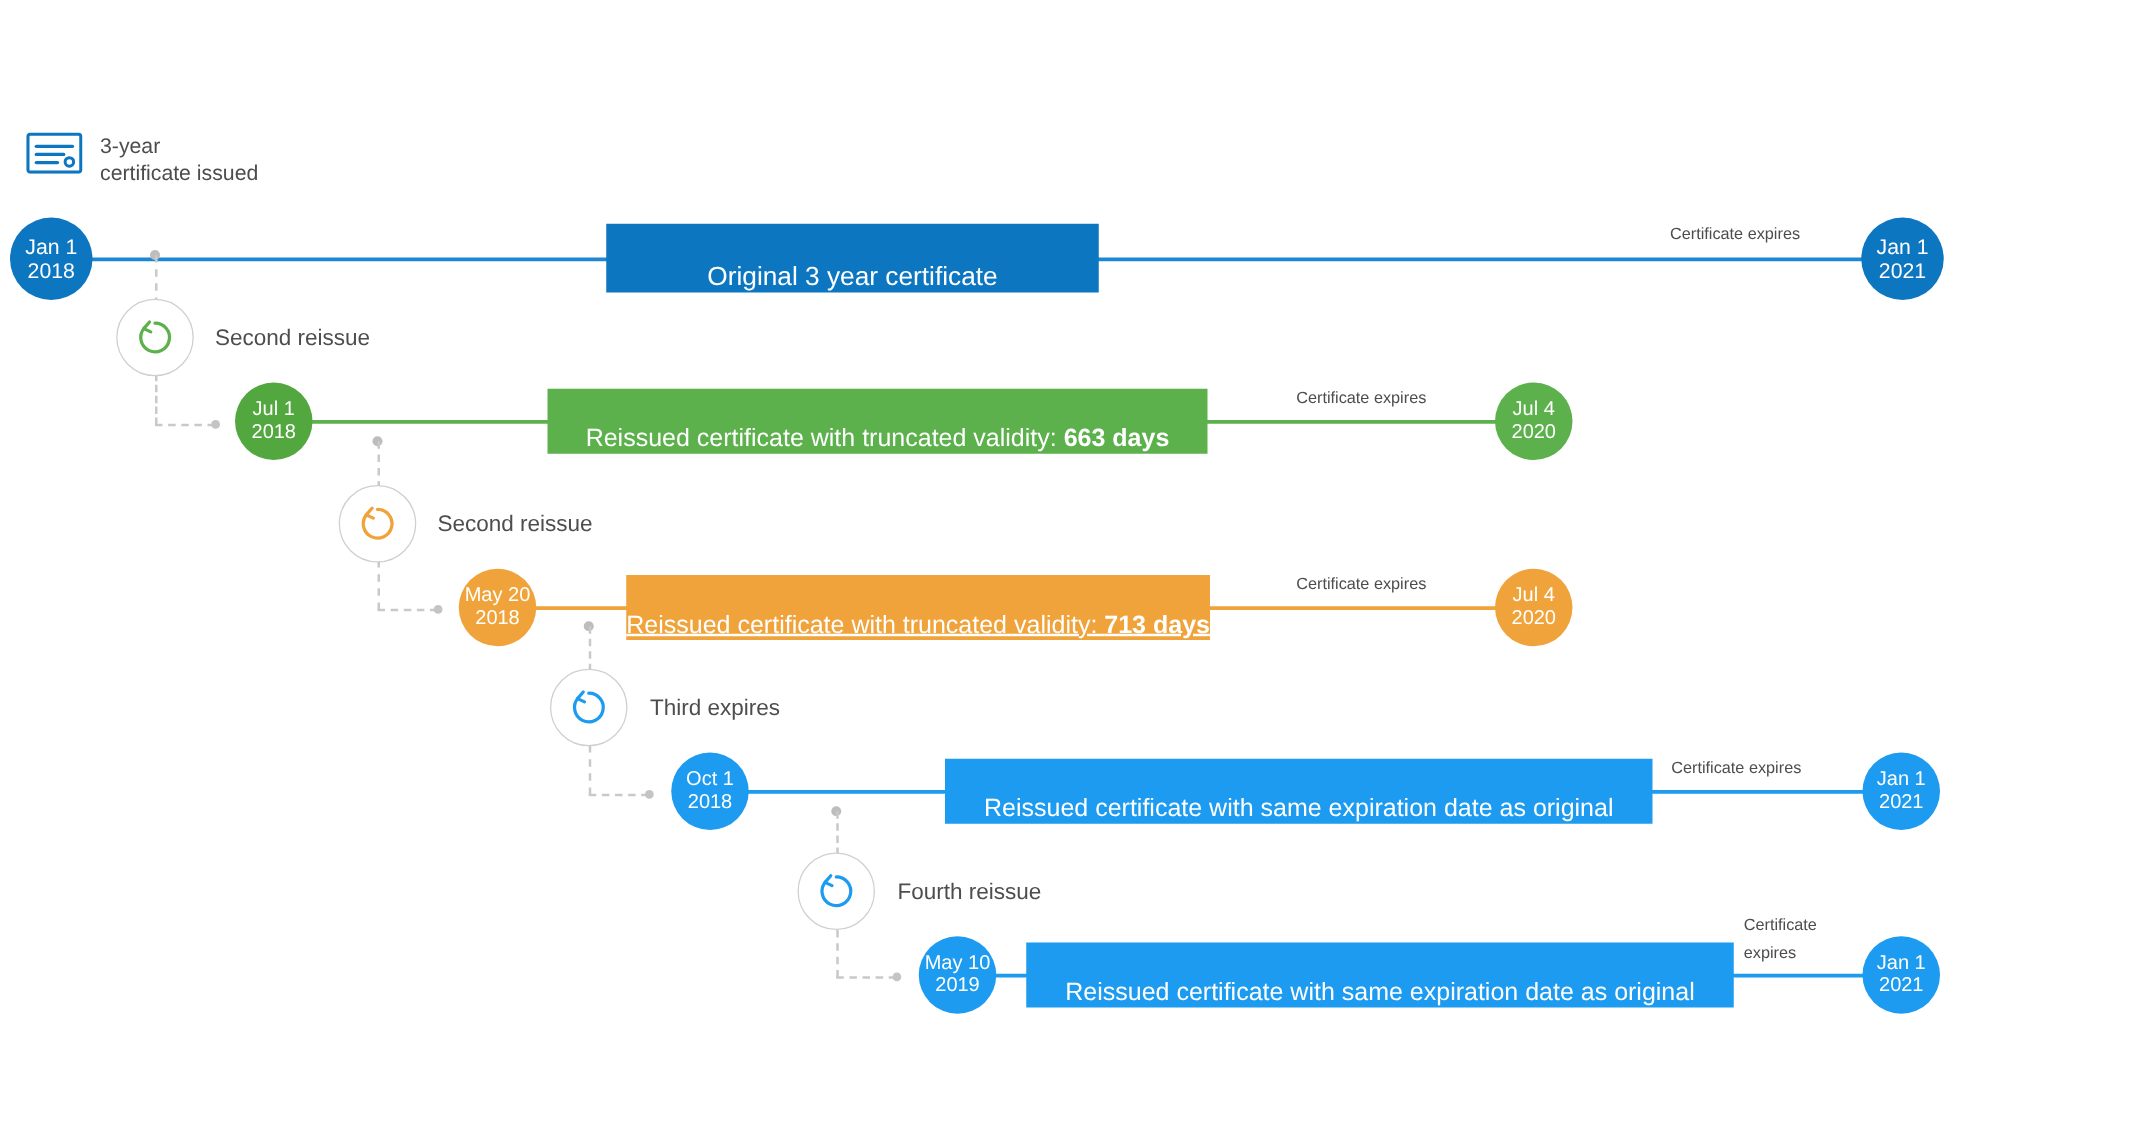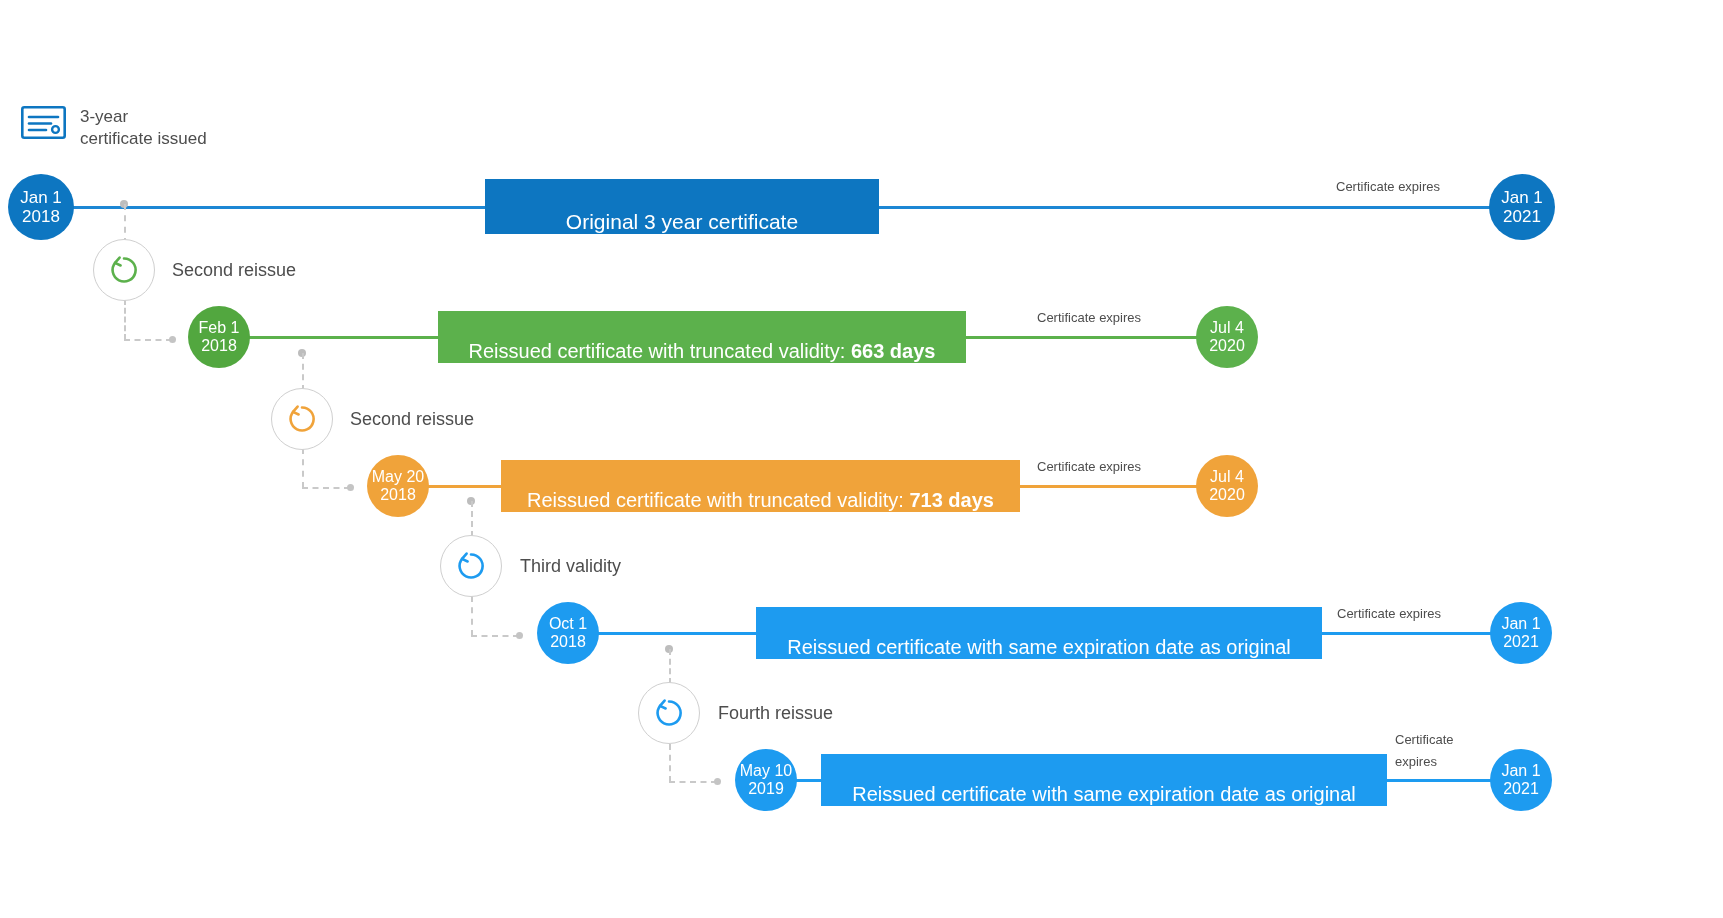--- a/index.html
+++ b/index.html
@@ -102,21 +102,21 @@
     <svg width="34" height="34" viewBox="0 0 34 34">
       <path d="M17 5.5 A11.5 11.5 0 1 1 8.3 9.6" fill="none" stroke="#5cb14c" stroke-width="2.6" stroke-linecap="round"></path>
       <path d="M12.6 4.6 L8.0 9.9 L13.6 12.5" fill="none" stroke="#5cb14c" stroke-width="2.6" stroke-linecap="round" stroke-linejoin="round"></path>
     </svg>
   </div>
   <div class="reissue-label" style="left:172px;top:260px;">Second reissue</div>
 
   <div class="row" style="top:337px;">
     <div class="track" style="left:216px;width:1010px;background:#5cb14c;"></div>
     <div class="node" style="left:188px;top:-31px;width:62px;height:62px;background:#52a73f;font-size:16px;">
-      <span class="l1">Feb 1</span>
+      <span class="l1">Jul 1</span>
       <span class="l2">2018</span>
     </div>
     <div class="bar" style="left:438px;top:-26px;width:528px;height:52px;background:#5cb14c;font-size:20px;">
       <span><span>Reissued certificate with truncated validity: </span><b>663 days</b></span>
     </div>
     <div class="expires" style="left:1037px;top:-30px;">Certificate expires</div>
     <div class="node" style="left:1196px;top:-31px;width:62px;height:62px;background:#5cb14c;font-size:16px;">
       <span class="l1">Jul 4</span>
       <span class="l2">2020</span>
     </div>
@@ -134,42 +134,42 @@
     </svg>
   </div>
   <div class="reissue-label" style="left:350px;top:409px;">Second reissue</div>
 
   <div class="row" style="top:486px;">
     <div class="track" style="left:396px;width:830px;background:#f0a33a;"></div>
     <div class="node" style="left:367px;top:-31px;width:62px;height:62px;background:#f0a33a;font-size:16px;">
       <span class="l1">May 20</span>
       <span class="l2">2018</span>
     </div>
-    <div class="bar" style="left:501px;top:-26px;width:519px;height:52px;background:#f0a33a;font-size:20px;">
+    <div class="bar" style="left:501px;top:-26px;width:467px;height:52px;background:#f0a33a;font-size:20px;text-decoration:underline;">
       <span><span>Reissued certificate with truncated validity: </span><b>713 days</b></span>
     </div>
     <div class="expires" style="left:1037px;top:-30px;">Certificate expires</div>
     <div class="node" style="left:1196px;top:-31px;width:62px;height:62px;background:#f0a33a;font-size:16px;">
       <span class="l1">Jul 4</span>
       <span class="l2">2020</span>
     </div>
   </div>
 
   <div class="conn-dot" style="left:467px;top:497px;"></div>
   <div class="conn-v" style="left:471px;top:501px;height:36px;"></div>
   <div class="conn-v" style="left:471px;top:596px;height:40px;"></div>
   <div class="conn-h" style="left:471px;top:635px;width:48px;"></div>
   <div class="conn-dot sm" style="left:516px;top:632px;"></div>
   <div class="reissue" style="left:440px;top:535px;">
     <svg width="34" height="34" viewBox="0 0 34 34">
       <path d="M17 5.5 A11.5 11.5 0 1 1 8.3 9.6" fill="none" stroke="#1d9bf0" stroke-width="2.6" stroke-linecap="round"></path>
       <path d="M12.6 4.6 L8.0 9.9 L13.6 12.5" fill="none" stroke="#1d9bf0" stroke-width="2.6" stroke-linecap="round" stroke-linejoin="round"></path>
     </svg>
   </div>
-  <div class="reissue-label" style="left:520px;top:556px;">Third validity</div>
+  <div class="reissue-label" style="left:520px;top:556px;">Third expires</div>
 
   <div class="row" style="top:633px;">
     <div class="track" style="left:566px;width:955px;background:#1d9bf0;"></div>
     <div class="node" style="left:537px;top:-31px;width:62px;height:62px;background:#1d9bf0;font-size:16px;">
       <span class="l1">Oct 1</span>
       <span class="l2">2018</span>
     </div>
     <div class="bar" style="left:756px;top:-26px;width:566px;height:52px;background:#1d9bf0;font-size:20px;">
       <span>Reissued certificate with same expiration date as original</span>
     </div>

